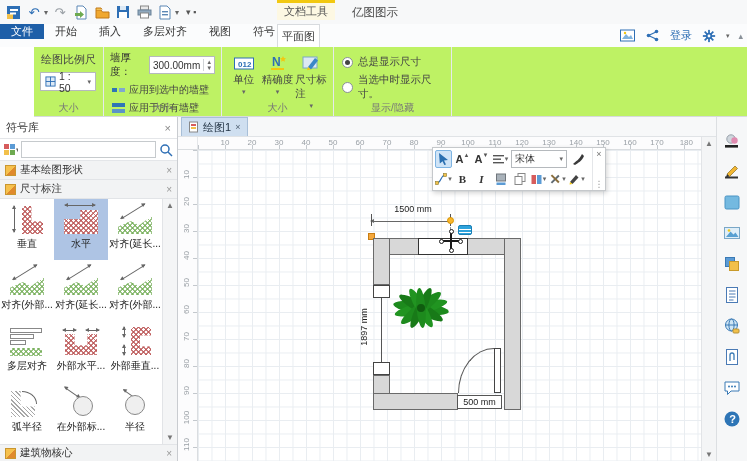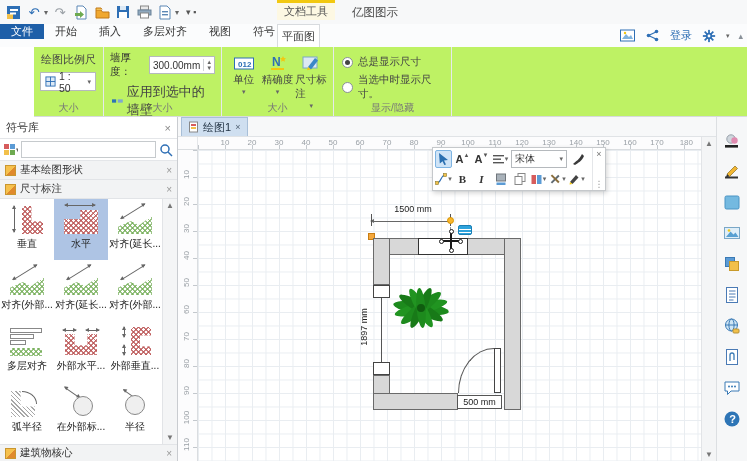--- a/index.html
+++ b/index.html
@@ -31,21 +31,21 @@
   .rgroup{position:relative;border-right:1px solid #e6e9ec;padding:4px 6px 13px 6px;}
   .gfooter{position:absolute;bottom:1px;left:0;right:0;text-align:center;color:#777;font-size:10px;}
   .scale-title{color:#444;margin:1px 0 5px 1px;}
   .combo{display:flex;align-items:center;gap:3px;border:1px solid #b5b9bd;background:#fff;height:19px;padding:0 4px;width:56px;}
   .combo .cv{flex:1;font-size:10.5px;color:#333;}
   .caret{font-size:7px;color:#666;}
   .wallrow{display:flex;align-items:center;gap:2px;margin-bottom:3px;}
   .spin{display:flex;align-items:center;border:1px solid #b5b9bd;background:#fff;height:18px;width:66px;}
   .spin .sv{flex:1;padding:0 3px;font-size:10px;}
   .spin .arrows{width:11px;border-left:1px solid #d0d3d6;display:flex;flex-direction:column;align-items:center;font-size:6px;color:#666;line-height:6px;}
-  .wallbtn{display:flex;align-items:center;gap:4px;padding:1px 2px;margin-top:2px;color:#444;font-size:13px;}
+  .wallbtn{display:flex;align-items:center;gap:4px;padding:1px 2px;margin-top:2px;color:#444;font-size:10px;}
   .ubtns{display:flex;gap:2px;}
   .ubtn{width:34px;display:flex;flex-direction:column;align-items:center;padding-top:2px;color:#444;font-size:10.5px;}
   .ubtn .uic{height:20px;display:flex;align-items:center;}
   .ubtn .caret{margin-top:1px;}
   .radio-row{display:flex;align-items:center;gap:5px;margin:4px 2px;color:#444;font-size:10.5px;}
   .radio{width:11px;height:11px;border:1px solid #8a9096;border-radius:50%;background:#fff;position:relative;flex:none;}
   .radio.on::after{content:'';position:absolute;left:2px;top:2px;width:5px;height:5px;border-radius:50%;background:#444;}
 
   
   .main{position:absolute;left:0;top:117px;right:0;bottom:0;display:flex;}

